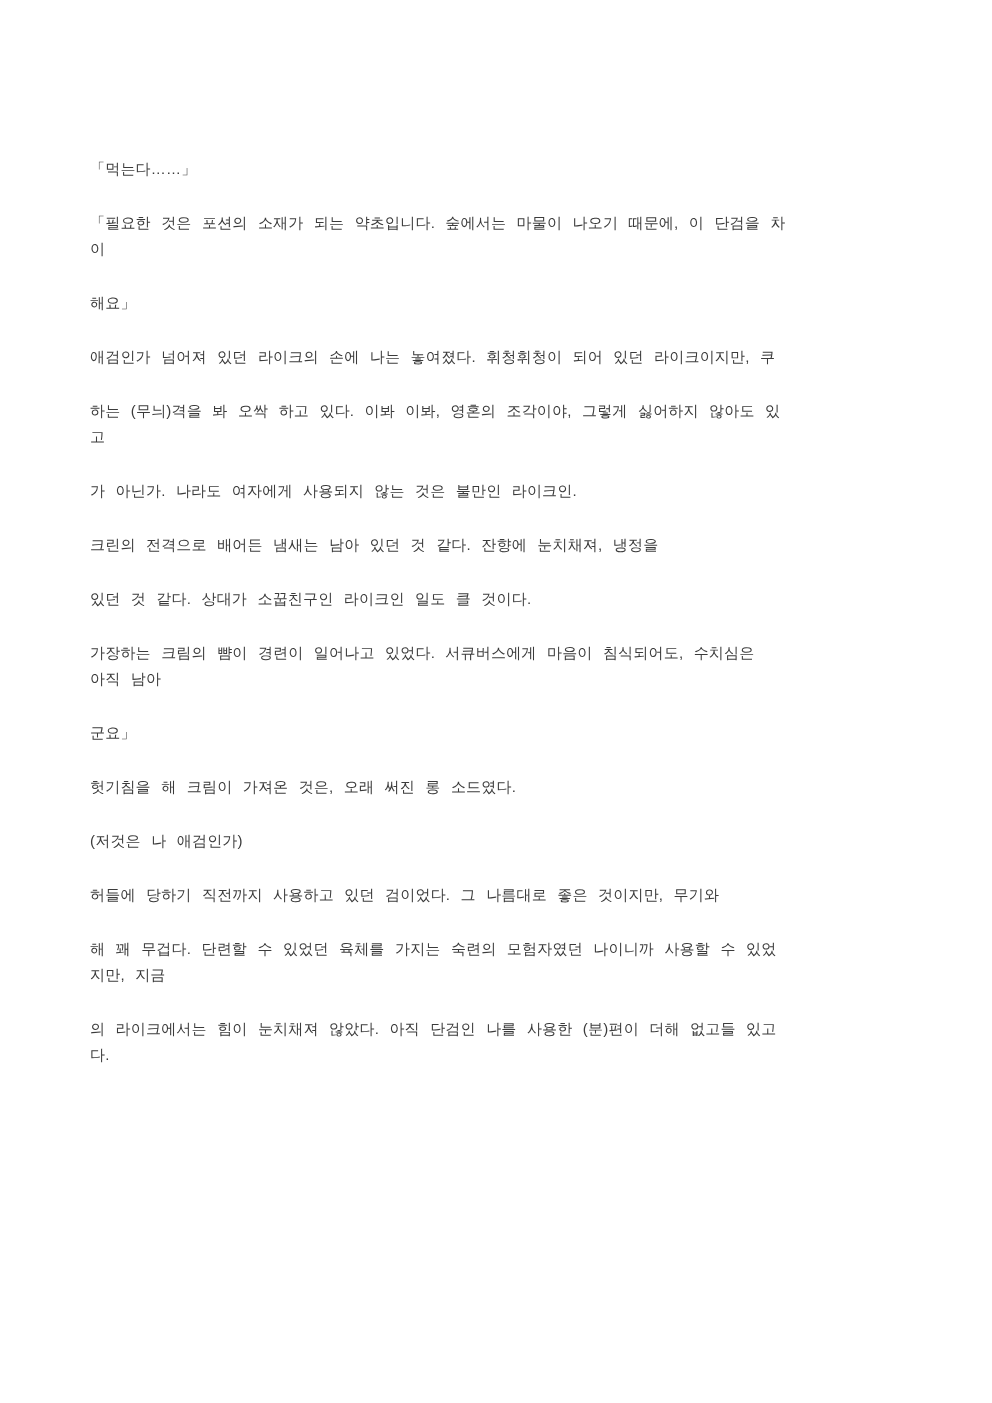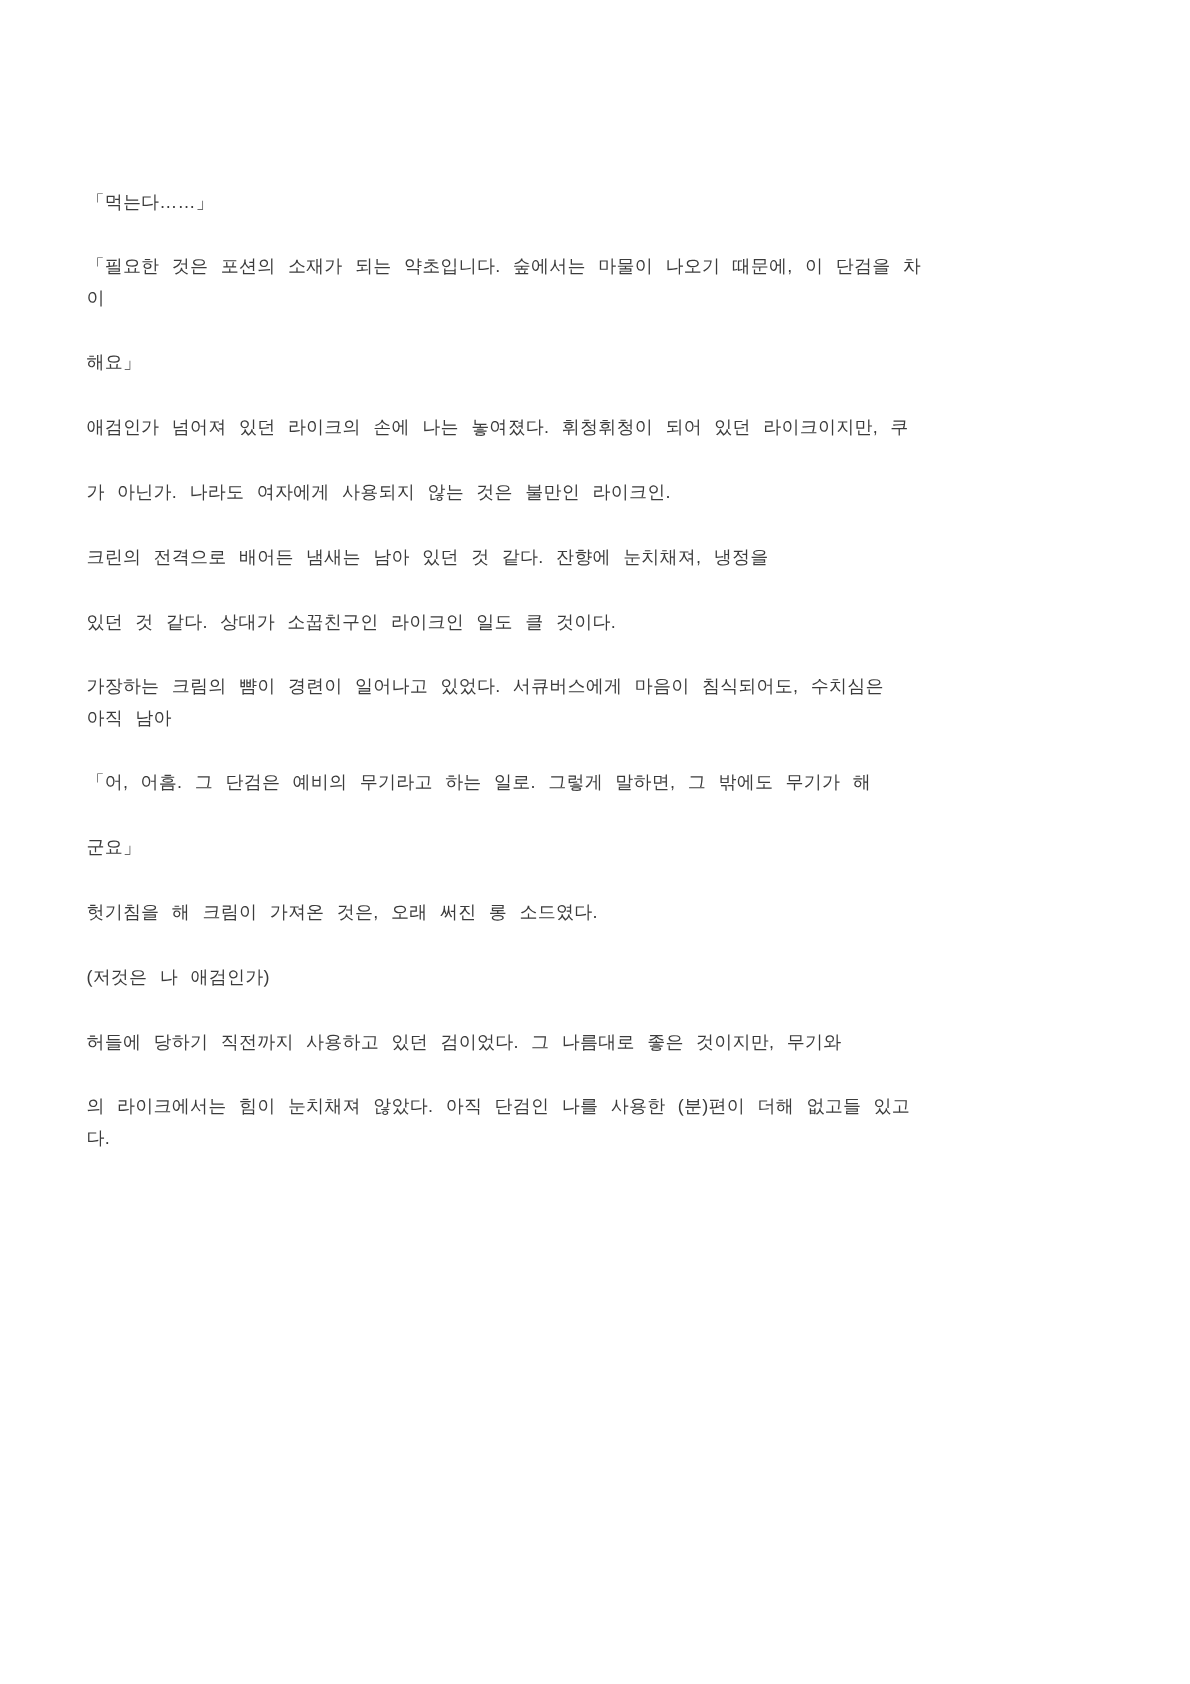--- a/index.html
+++ b/index.html
@@ -14,21 +14,21 @@
     font-family: "Liberation Sans", "DejaVu Sans", sans-serif;
   }
   .page {
     width: 992px;
     height: 1403px;
     background: #ffffff;
     box-sizing: border-box;
   }
   .content {
     box-sizing: border-box;
-    padding: 156px 126px 0 72px;
+    padding: 156px 126px 0 90px;
     color: #3b3b3b;
     font-size: 15px;
     line-height: 26px;
     word-spacing: 6px;
     letter-spacing: 0.2px;
     text-align: left;
   }
   .paragraph {
     margin: 0 0 28px 0;
   }
@@ -49,45 +49,50 @@
         <span class="line">「필요한 것은 포션의 소재가 되는 약초입니다. 숲에서는 마물이 나오기 때문에, 이 단검을 차</span>
         <span class="line">이</span>
       </p>
       <p class="paragraph">
         <span class="line">해요」</span>
       </p>
       <p class="paragraph">
         <span class="line">애검인가 넘어져 있던 라이크의 손에 나는 놓여졌다. 휘청휘청이 되어 있던 라이크이지만, 쿠</span>
       </p>
       <p class="paragraph">
+        <span class="line">하는 (무늬)격을 봐 오싹 하고 있다. 이봐 이봐, 영혼의 조각이야, 그렇게 싫어하지 않아도 있</span>
+        <span class="line">고</span>
+      </p>
+      <p class="paragraph">
         <span class="line">가 아닌가. 나라도 여자에게 사용되지 않는 것은 불만인 라이크인.</span>
       </p>
       <p class="paragraph">
         <span class="line">크린의 전격으로 배어든 냄새는 남아 있던 것 같다. 잔향에 눈치채져, 냉정을</span>
       </p>
       <p class="paragraph">
         <span class="line">있던 것 같다. 상대가 소꿉친구인 라이크인 일도 클 것이다.</span>
       </p>
       <p class="paragraph">
         <span class="line">가장하는 크림의 뺨이 경련이 일어나고 있었다. 서큐버스에게 마음이 침식되어도, 수치심은</span>
         <span class="line">아직 남아</span>
-      </p>
-      <p class="paragraph">
-        <span class="line">「어, 어흠. 그 단검은 예비의 무기라고 하는 일로. 그렇게 말하면, 그 밖에도 무기가 해</span>
       </p>
       <p class="paragraph">
         <span class="line">군요」</span>
       </p>
       <p class="paragraph">
         <span class="line">헛기침을 해 크림이 가져온 것은, 오래 써진 롱 소드였다.</span>
       </p>
       <p class="paragraph">
         <span class="line">(저것은 나 애검인가)</span>
       </p>
       <p class="paragraph">
         <span class="line">허들에 당하기 직전까지 사용하고 있던 검이었다. 그 나름대로 좋은 것이지만, 무기와</span>
       </p>
       <p class="paragraph">
+        <span class="line">해 꽤 무겁다. 단련할 수 있었던 육체를 가지는 숙련의 모험자였던 나이니까 사용할 수 있었</span>
+        <span class="line">지만, 지금</span>
+      </p>
+      <p class="paragraph">
         <span class="line">의 라이크에서는 힘이 눈치채져 않았다. 아직 단검인 나를 사용한 (분)편이 더해 없고들 있고</span>
         <span class="line">다.</span>
       </p>
     </div>
 </main>
 
 </body></html>

